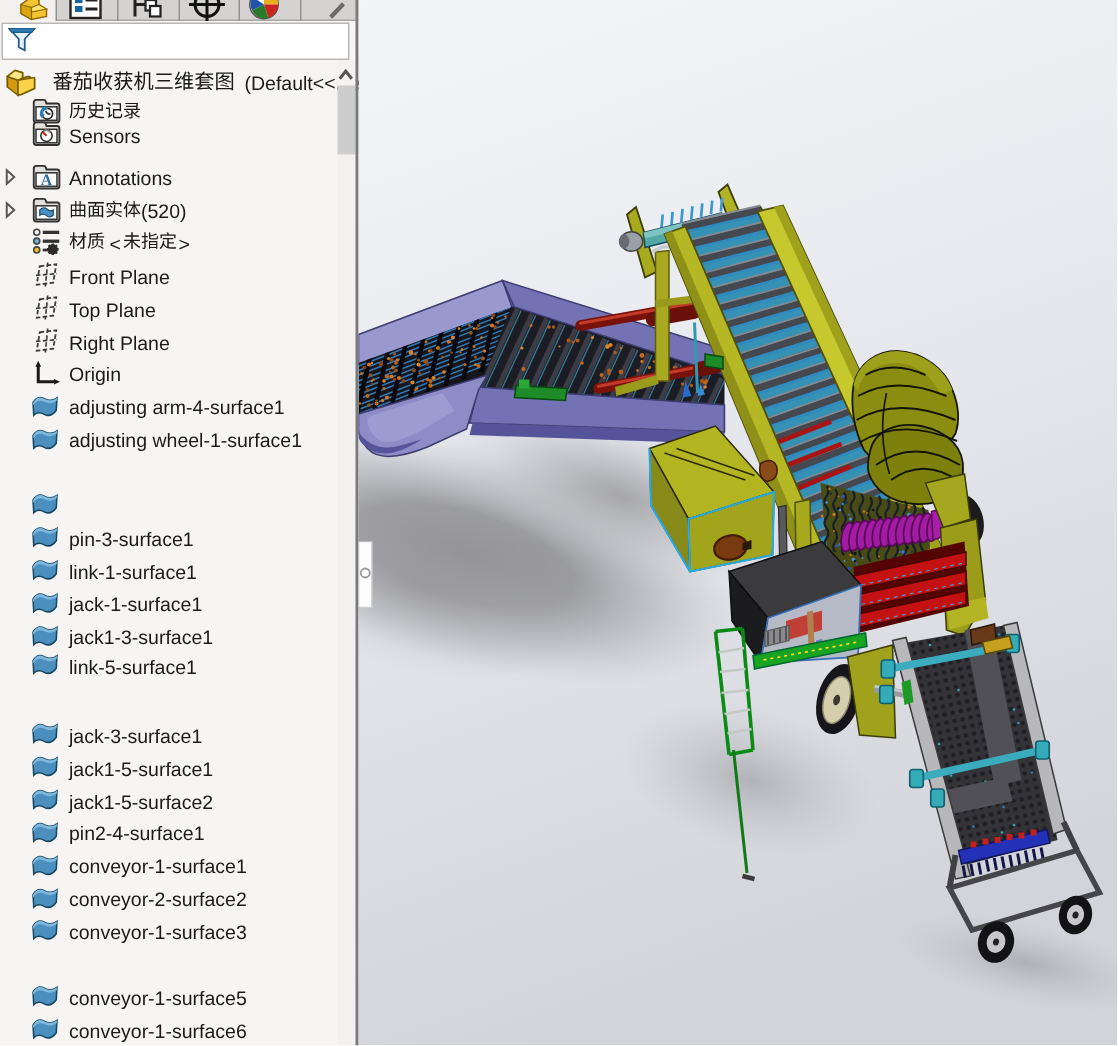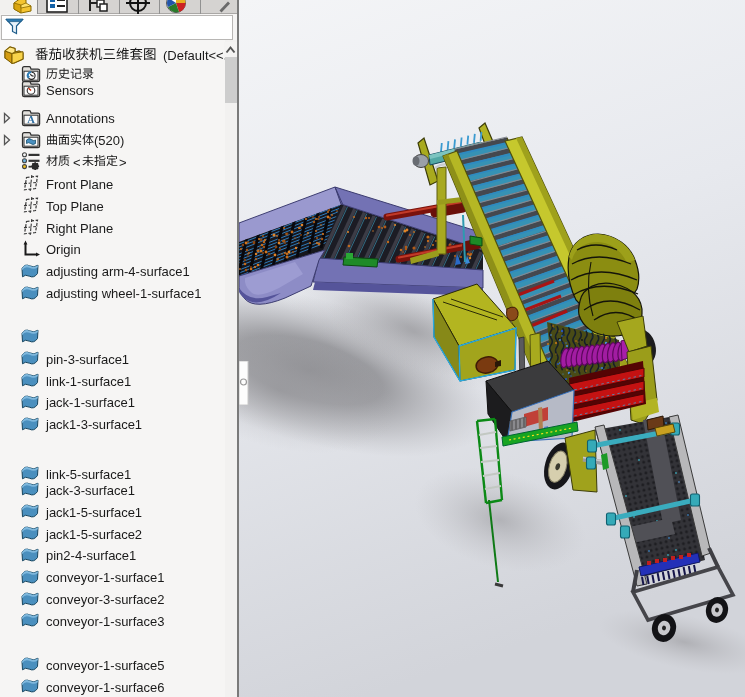--- a/index.html
+++ b/index.html
@@ -249,21 +249,21 @@
             </svg></span>
           <span class="tx">jack-1-surface1</span>
         </div>
         <div class="row" style="top:373.7px">
           <span class="ic" style="left:20px"><svg width="20" height="18" viewBox="0 0 20 18">
               <path d="M2 6.5 Q5 1.5 9.5 3.8 Q14 6.2 18 3.2 L17.5 11.5 Q14 16.5 9.5 14.2 Q5 12 2.5 14.8 Z" fill="#4a8fbe" stroke="#16455f" stroke-width="1"></path>
               <path d="M2 6.5 Q5 1.5 9.5 3.8 Q14 6.2 18 3.2 L17.8 5.2 Q14 8 9.5 5.8 Q5 3.8 2 8.3 Z" fill="#7fb8dd" stroke="none"></path>
             </svg></span>
           <span class="tx">jack1-3-surface1</span>
         </div>
-        <div class="row" style="top:423px">
+        <div class="row" style="top:393px">
           <span class="ic" style="left:20px"><svg width="20" height="18" viewBox="0 0 20 18">
               <path d="M2 6.5 Q5 1.5 9.5 3.8 Q14 6.2 18 3.2 L17.5 11.5 Q14 16.5 9.5 14.2 Q5 12 2.5 14.8 Z" fill="#4a8fbe" stroke="#16455f" stroke-width="1"></path>
               <path d="M2 6.5 Q5 1.5 9.5 3.8 Q14 6.2 18 3.2 L17.8 5.2 Q14 8 9.5 5.8 Q5 3.8 2 8.3 Z" fill="#7fb8dd" stroke="none"></path>
             </svg></span>
           <span class="tx">link-5-surface1</span>
         </div>
         <div class="row" style="top:439.3px">
           <span class="ic" style="left:20px"><svg width="20" height="18" viewBox="0 0 20 18">
               <path d="M2 6.5 Q5 1.5 9.5 3.8 Q14 6.2 18 3.2 L17.5 11.5 Q14 16.5 9.5 14.2 Q5 12 2.5 14.8 Z" fill="#4a8fbe" stroke="#16455f" stroke-width="1"></path>
               <path d="M2 6.5 Q5 1.5 9.5 3.8 Q14 6.2 18 3.2 L17.8 5.2 Q14 8 9.5 5.8 Q5 3.8 2 8.3 Z" fill="#7fb8dd" stroke="none"></path>
@@ -296,21 +296,21 @@
               <path d="M2 6.5 Q5 1.5 9.5 3.8 Q14 6.2 18 3.2 L17.5 11.5 Q14 16.5 9.5 14.2 Q5 12 2.5 14.8 Z" fill="#4a8fbe" stroke="#16455f" stroke-width="1"></path>
               <path d="M2 6.5 Q5 1.5 9.5 3.8 Q14 6.2 18 3.2 L17.8 5.2 Q14 8 9.5 5.8 Q5 3.8 2 8.3 Z" fill="#7fb8dd" stroke="none"></path>
             </svg></span>
           <span class="tx">conveyor-1-surface1</span>
         </div>
         <div class="row" style="top:548.6px">
           <span class="ic" style="left:20px"><svg width="20" height="18" viewBox="0 0 20 18">
               <path d="M2 6.5 Q5 1.5 9.5 3.8 Q14 6.2 18 3.2 L17.5 11.5 Q14 16.5 9.5 14.2 Q5 12 2.5 14.8 Z" fill="#4a8fbe" stroke="#16455f" stroke-width="1"></path>
               <path d="M2 6.5 Q5 1.5 9.5 3.8 Q14 6.2 18 3.2 L17.8 5.2 Q14 8 9.5 5.8 Q5 3.8 2 8.3 Z" fill="#7fb8dd" stroke="none"></path>
             </svg></span>
-          <span class="tx">conveyor-3-surface2</span>
+          <span class="tx">conveyor-2-surface2</span>
         </div>
         <div class="row" style="top:570.4px">
           <span class="ic" style="left:20px"><svg width="20" height="18" viewBox="0 0 20 18">
               <path d="M2 6.5 Q5 1.5 9.5 3.8 Q14 6.2 18 3.2 L17.5 11.5 Q14 16.5 9.5 14.2 Q5 12 2.5 14.8 Z" fill="#4a8fbe" stroke="#16455f" stroke-width="1"></path>
               <path d="M2 6.5 Q5 1.5 9.5 3.8 Q14 6.2 18 3.2 L17.8 5.2 Q14 8 9.5 5.8 Q5 3.8 2 8.3 Z" fill="#7fb8dd" stroke="none"></path>
             </svg></span>
           <span class="tx">conveyor-1-surface3</span>
         </div>
         <div class="row" style="top:614.1px">
           <span class="ic" style="left:20px"><svg width="20" height="18" viewBox="0 0 20 18">

